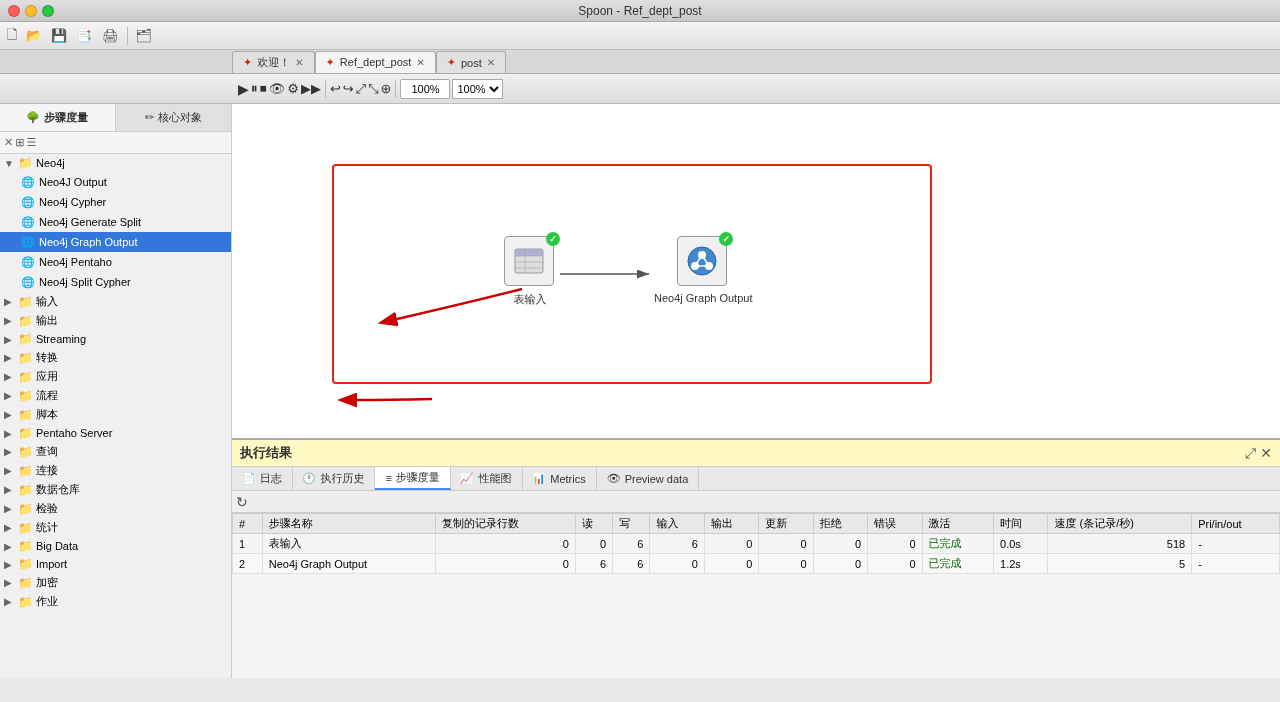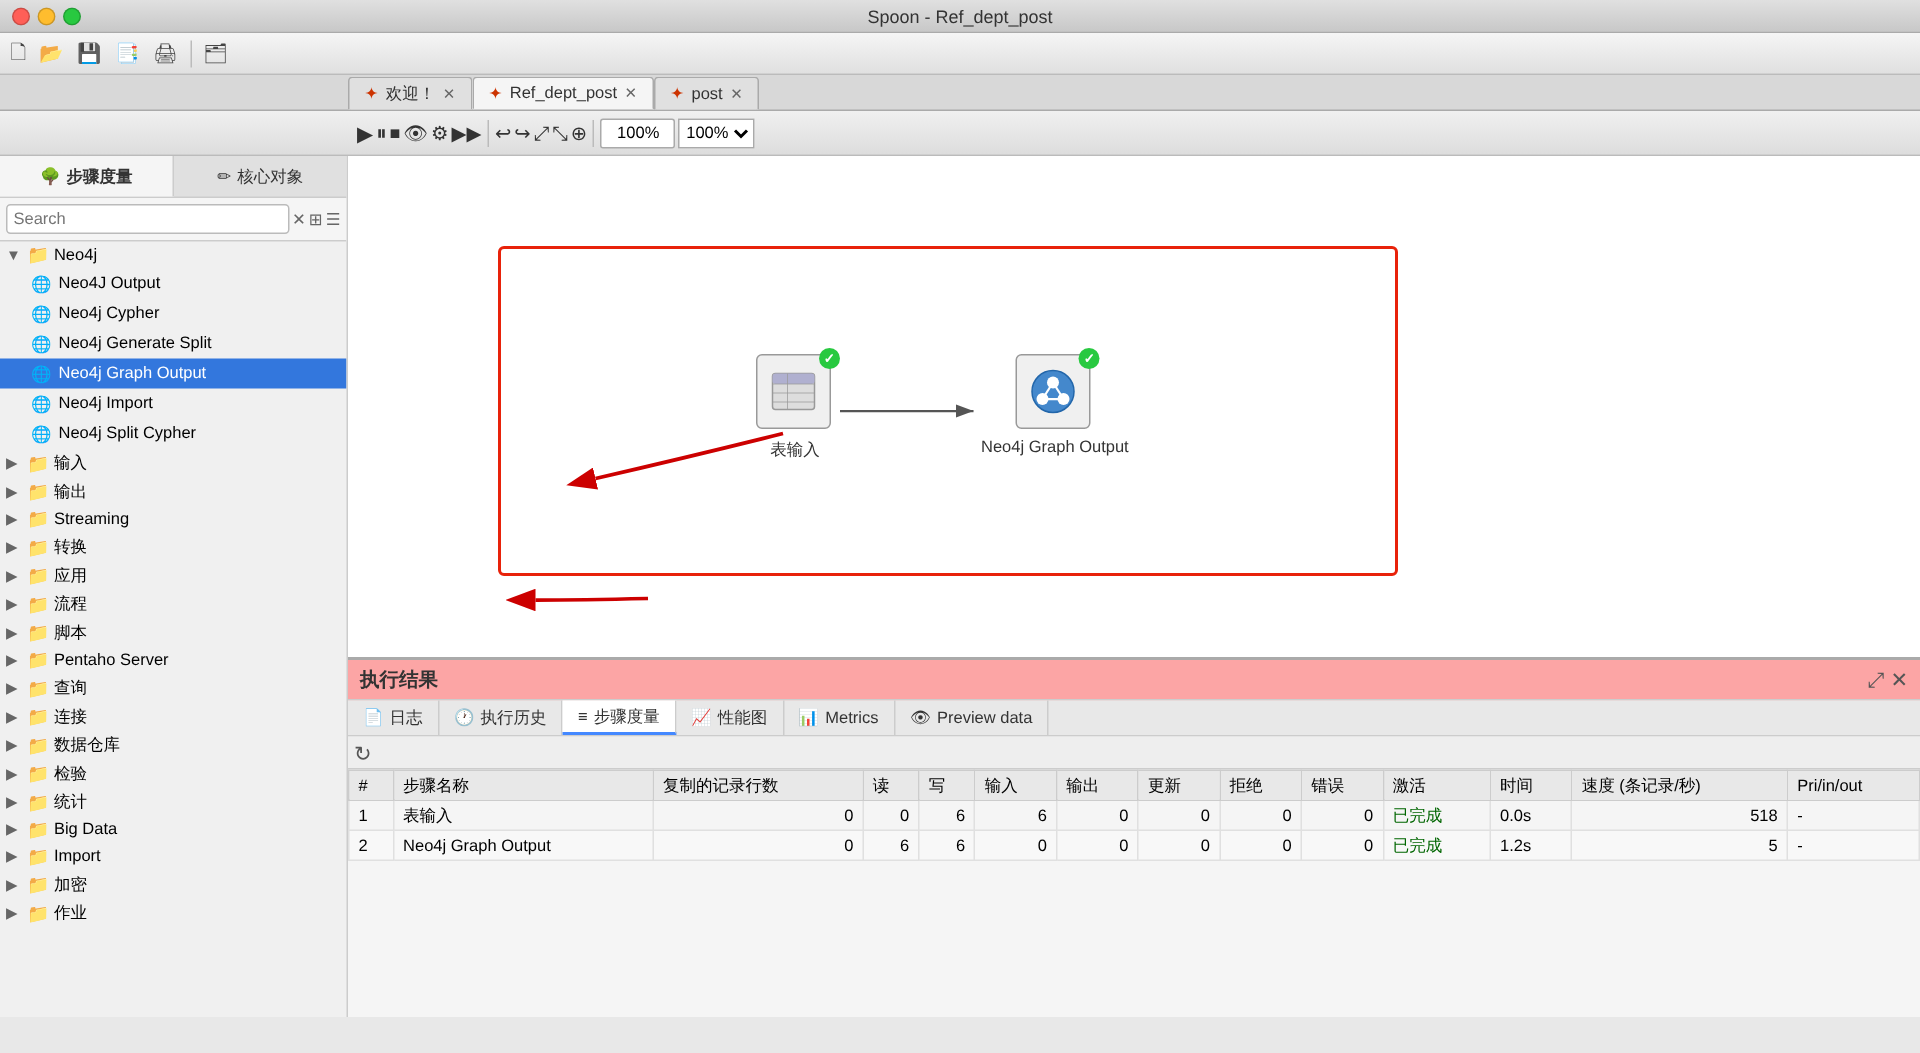--- a/index.html
+++ b/index.html
@@ -226,21 +226,21 @@
       border-top: 2px solid #aaa;
       background: #f5f5f5;
       display: flex;
       flex-direction: column;
     }
     .bottom-header {
       display: flex;
       align-items: center;
       justify-content: space-between;
       padding: 4px 8px;
-      background: #fca5a5;
+      background: #fef9c3;
       border-bottom: 1px solid #ccc;
     }
     .bottom-title {
       font-size: 13px;
       font-weight: bold;
       color: #333;
     }
     .bottom-controls {
       display: flex;
       gap: 4px;
@@ -382,21 +382,20 @@
           <span>🌳</span>
           <span>步骤度量</span>
         </div>
         <div class="sidebar-tab">
           <span>✏</span>
           <span>核心对象</span>
         </div>
       </div>
 
       <div class="search-bar">
-        <input class="search-input" type="text" placeholder="Search" style="">
         <button class="search-btn">✕</button>
         <button class="search-btn">⊞</button>
         <button class="search-btn">☰</button>
       </div>
 
       <div class="tree-area">
 
         <div class="tree-item">
           <span class="tree-arrow">▼</span>
           <span class="tree-folder-icon">📁</span>
@@ -415,21 +414,21 @@
           <span class="item-icon">🌐</span>
           <span class="tree-label">Neo4j Generate Split</span>
         </div>
 
         <div class="tree-item selected" style="padding-left:20px; position:relative;">
           <span class="item-icon">🌐</span>
           <span class="tree-label">Neo4j Graph Output</span>
         </div>
         <div class="tree-item" style="padding-left:20px;">
           <span class="item-icon">🌐</span>
-          <span class="tree-label">Neo4j Import</span>
+          <span class="tree-label">Neo4j Pentaho</span>
         </div>
         <div class="tree-item" style="padding-left:20px;">
           <span class="item-icon">🌐</span>
           <span class="tree-label">Neo4j Split Cypher</span>
         </div>
 
         <div class="tree-item">
           <span class="tree-arrow">▶</span>
           <span class="tree-folder-icon">📁</span>
           <span class="tree-label">输入</span>

